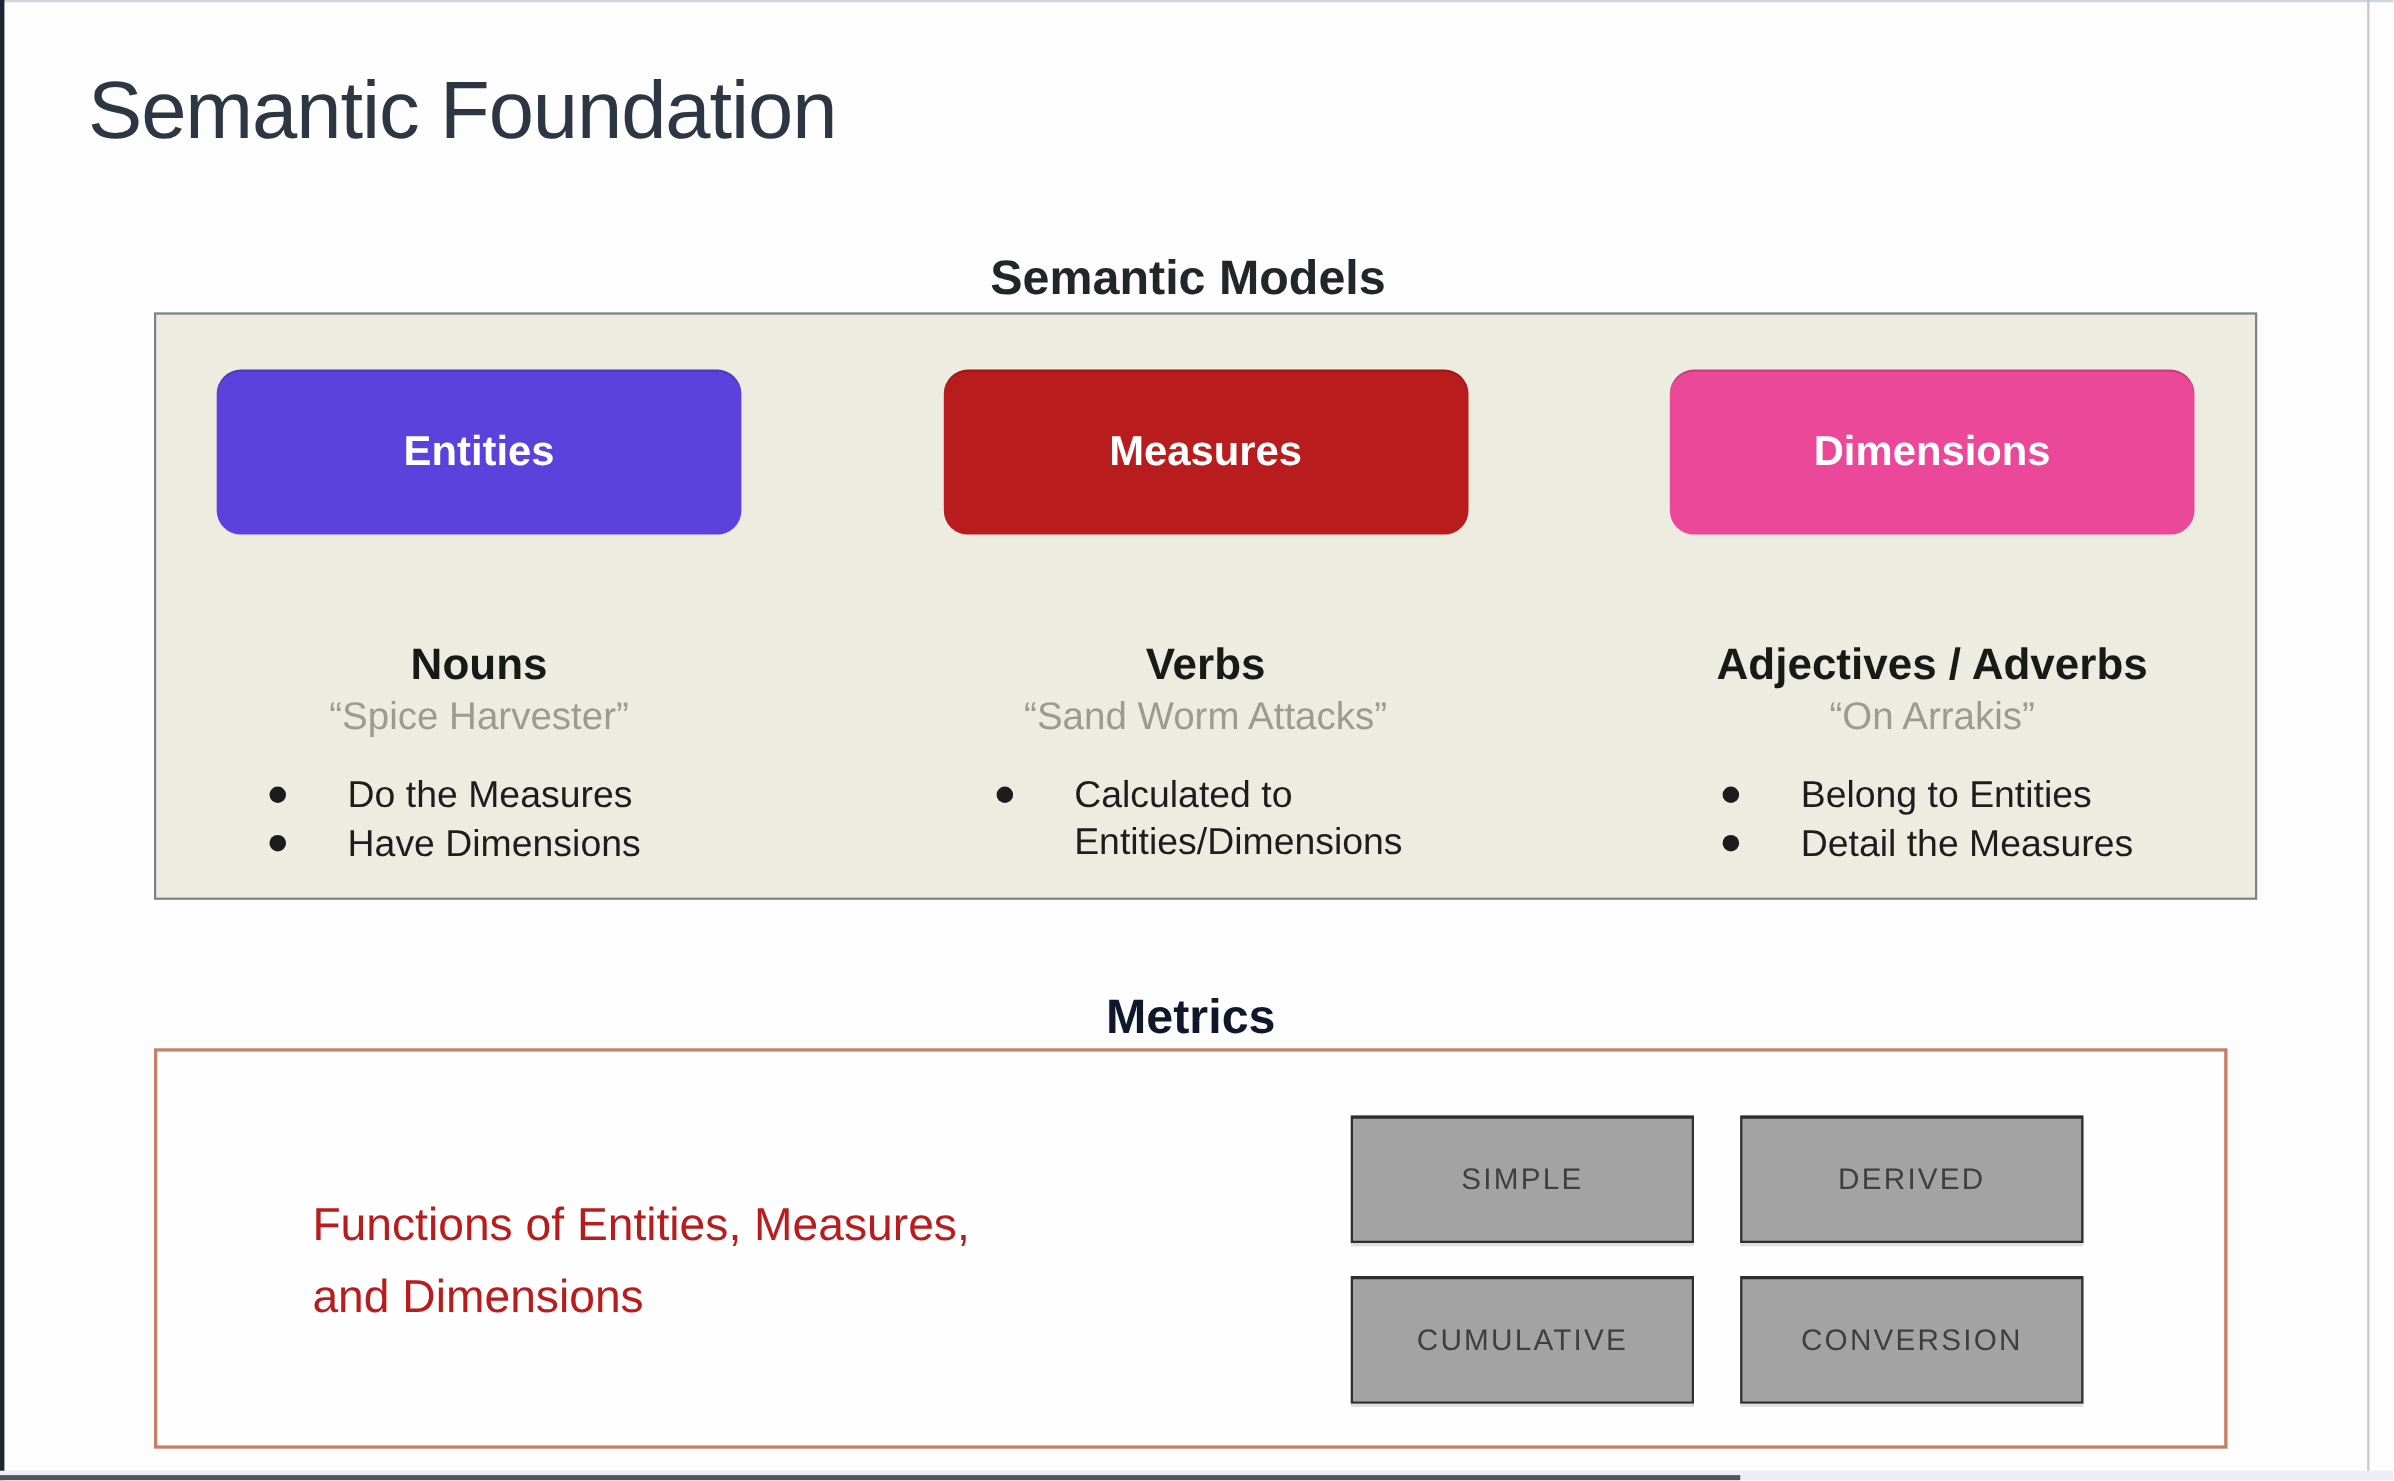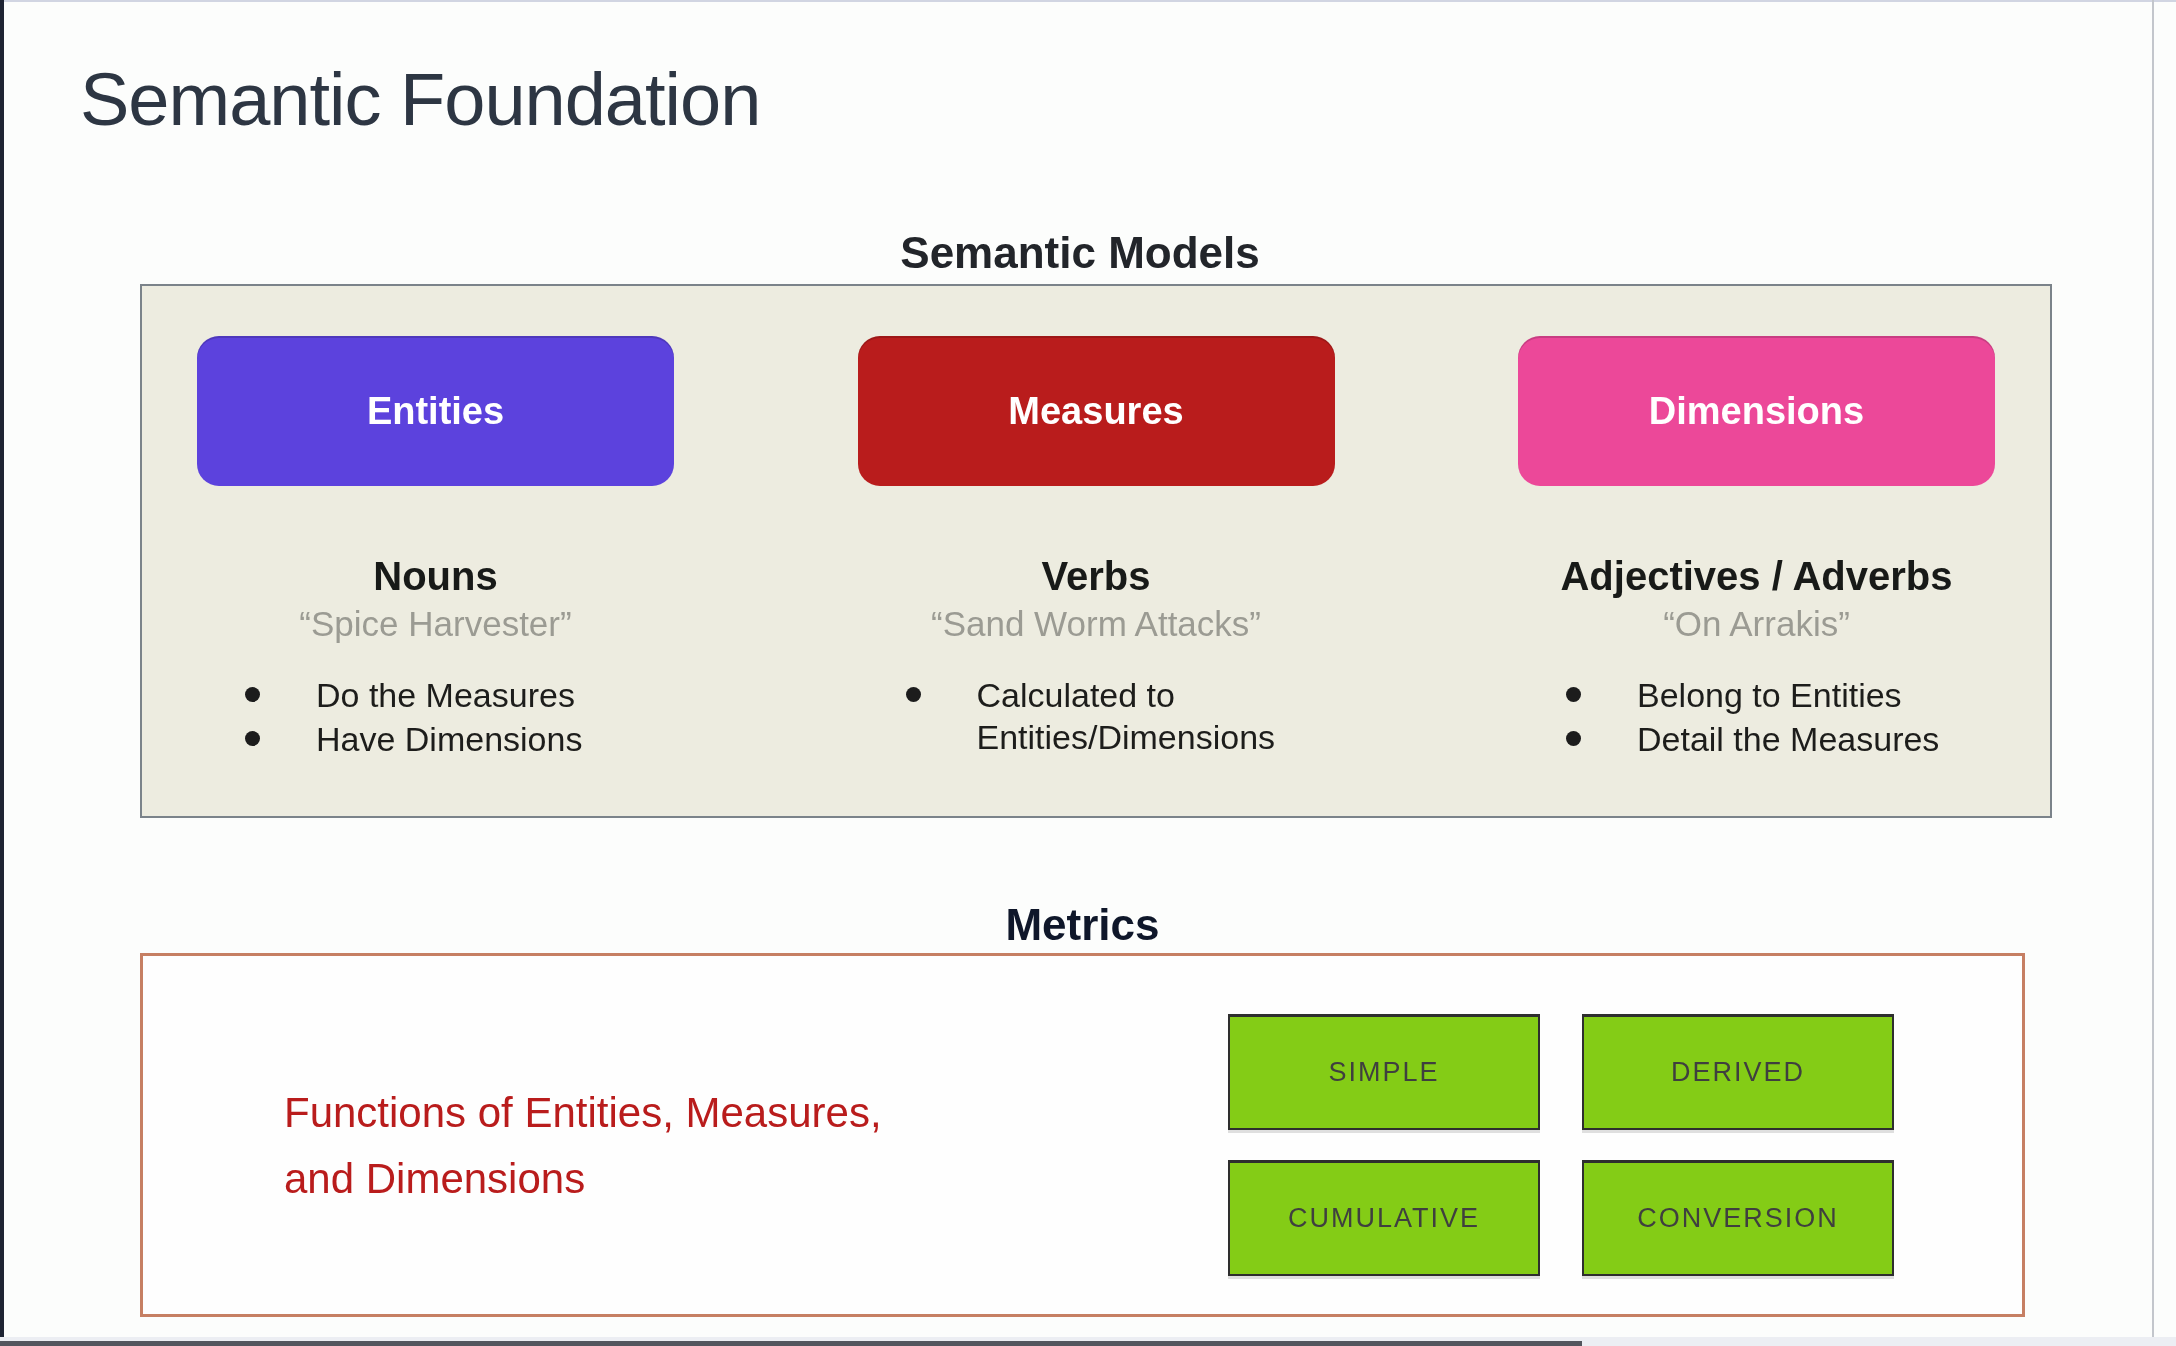--- a/index.html
+++ b/index.html
@@ -31,21 +31,21 @@
     background:#edece0;border:2px solid #7b838a;
     display:flex;justify-content:space-between;padding:0 55px;
   }
   .sm-col{width:477px;display:flex;flex-direction:column;align-items:center;}
   .pill{
     margin-top:50px;width:100%;height:150px;border-radius:22px;
     display:flex;align-items:center;justify-content:center;
     color:#ffffff;font-size:38px;font-weight:700;
     box-shadow:inset 0 2px 0 rgba(0,0,0,.15);
   }
-  .role{margin-top:66px;font-size:40px;font-weight:700;line-height:48px;color:#181a18;text-align:left;}
+  .role{margin-top:94px;font-size:40px;font-weight:700;line-height:48px;color:#181a18;text-align:left;}
   .example{margin-top:2px;font-size:35px;line-height:44px;color:#9b9b93;text-align:center;}
   .bullets{list-style:none;margin:28px 0 0 0;padding:0;width:100%;}
   .bullets li{display:flex;align-items:flex-start;font-size:34px;line-height:42px;color:#1d1d1b;margin-bottom:2px;}
   .dot{flex:0 0 15px;width:15px;height:15px;border-radius:50%;background:#1c1c1c;margin:13px 0 0 48px;}
   .bullet-text{margin-left:56px;}
 
   
   .metrics-heading{
     position:absolute;left:140px;top:900px;width:1885px;text-align:center;
     font-size:44px;font-weight:700;color:#0f172a;
@@ -57,21 +57,21 @@
   .functions-text{
     position:absolute;left:141px;top:124px;
     font-size:42px;line-height:66px;color:#b91c1c;font-weight:400;
   }
   .metric-grid{
     position:absolute;left:1085px;top:58px;
     display:grid;grid-template-columns:312px 312px;grid-auto-rows:116px;
     column-gap:42px;row-gap:30px;
   }
   .metric-card{
-    box-sizing:border-box;background:#84cc16;border:2px solid #2e2e2e;
+    box-sizing:border-box;background:#a3a3a3;border:2px solid #2e2e2e;
     border-top-width:3px;box-shadow:0 3px 0 rgba(0,0,0,.12);
     display:flex;align-items:center;justify-content:center;
     font-size:27px;letter-spacing:2px;color:#3f3f3f;
   }
 </style>
 </head>
 <body>
 
 <div class="stage">
 

